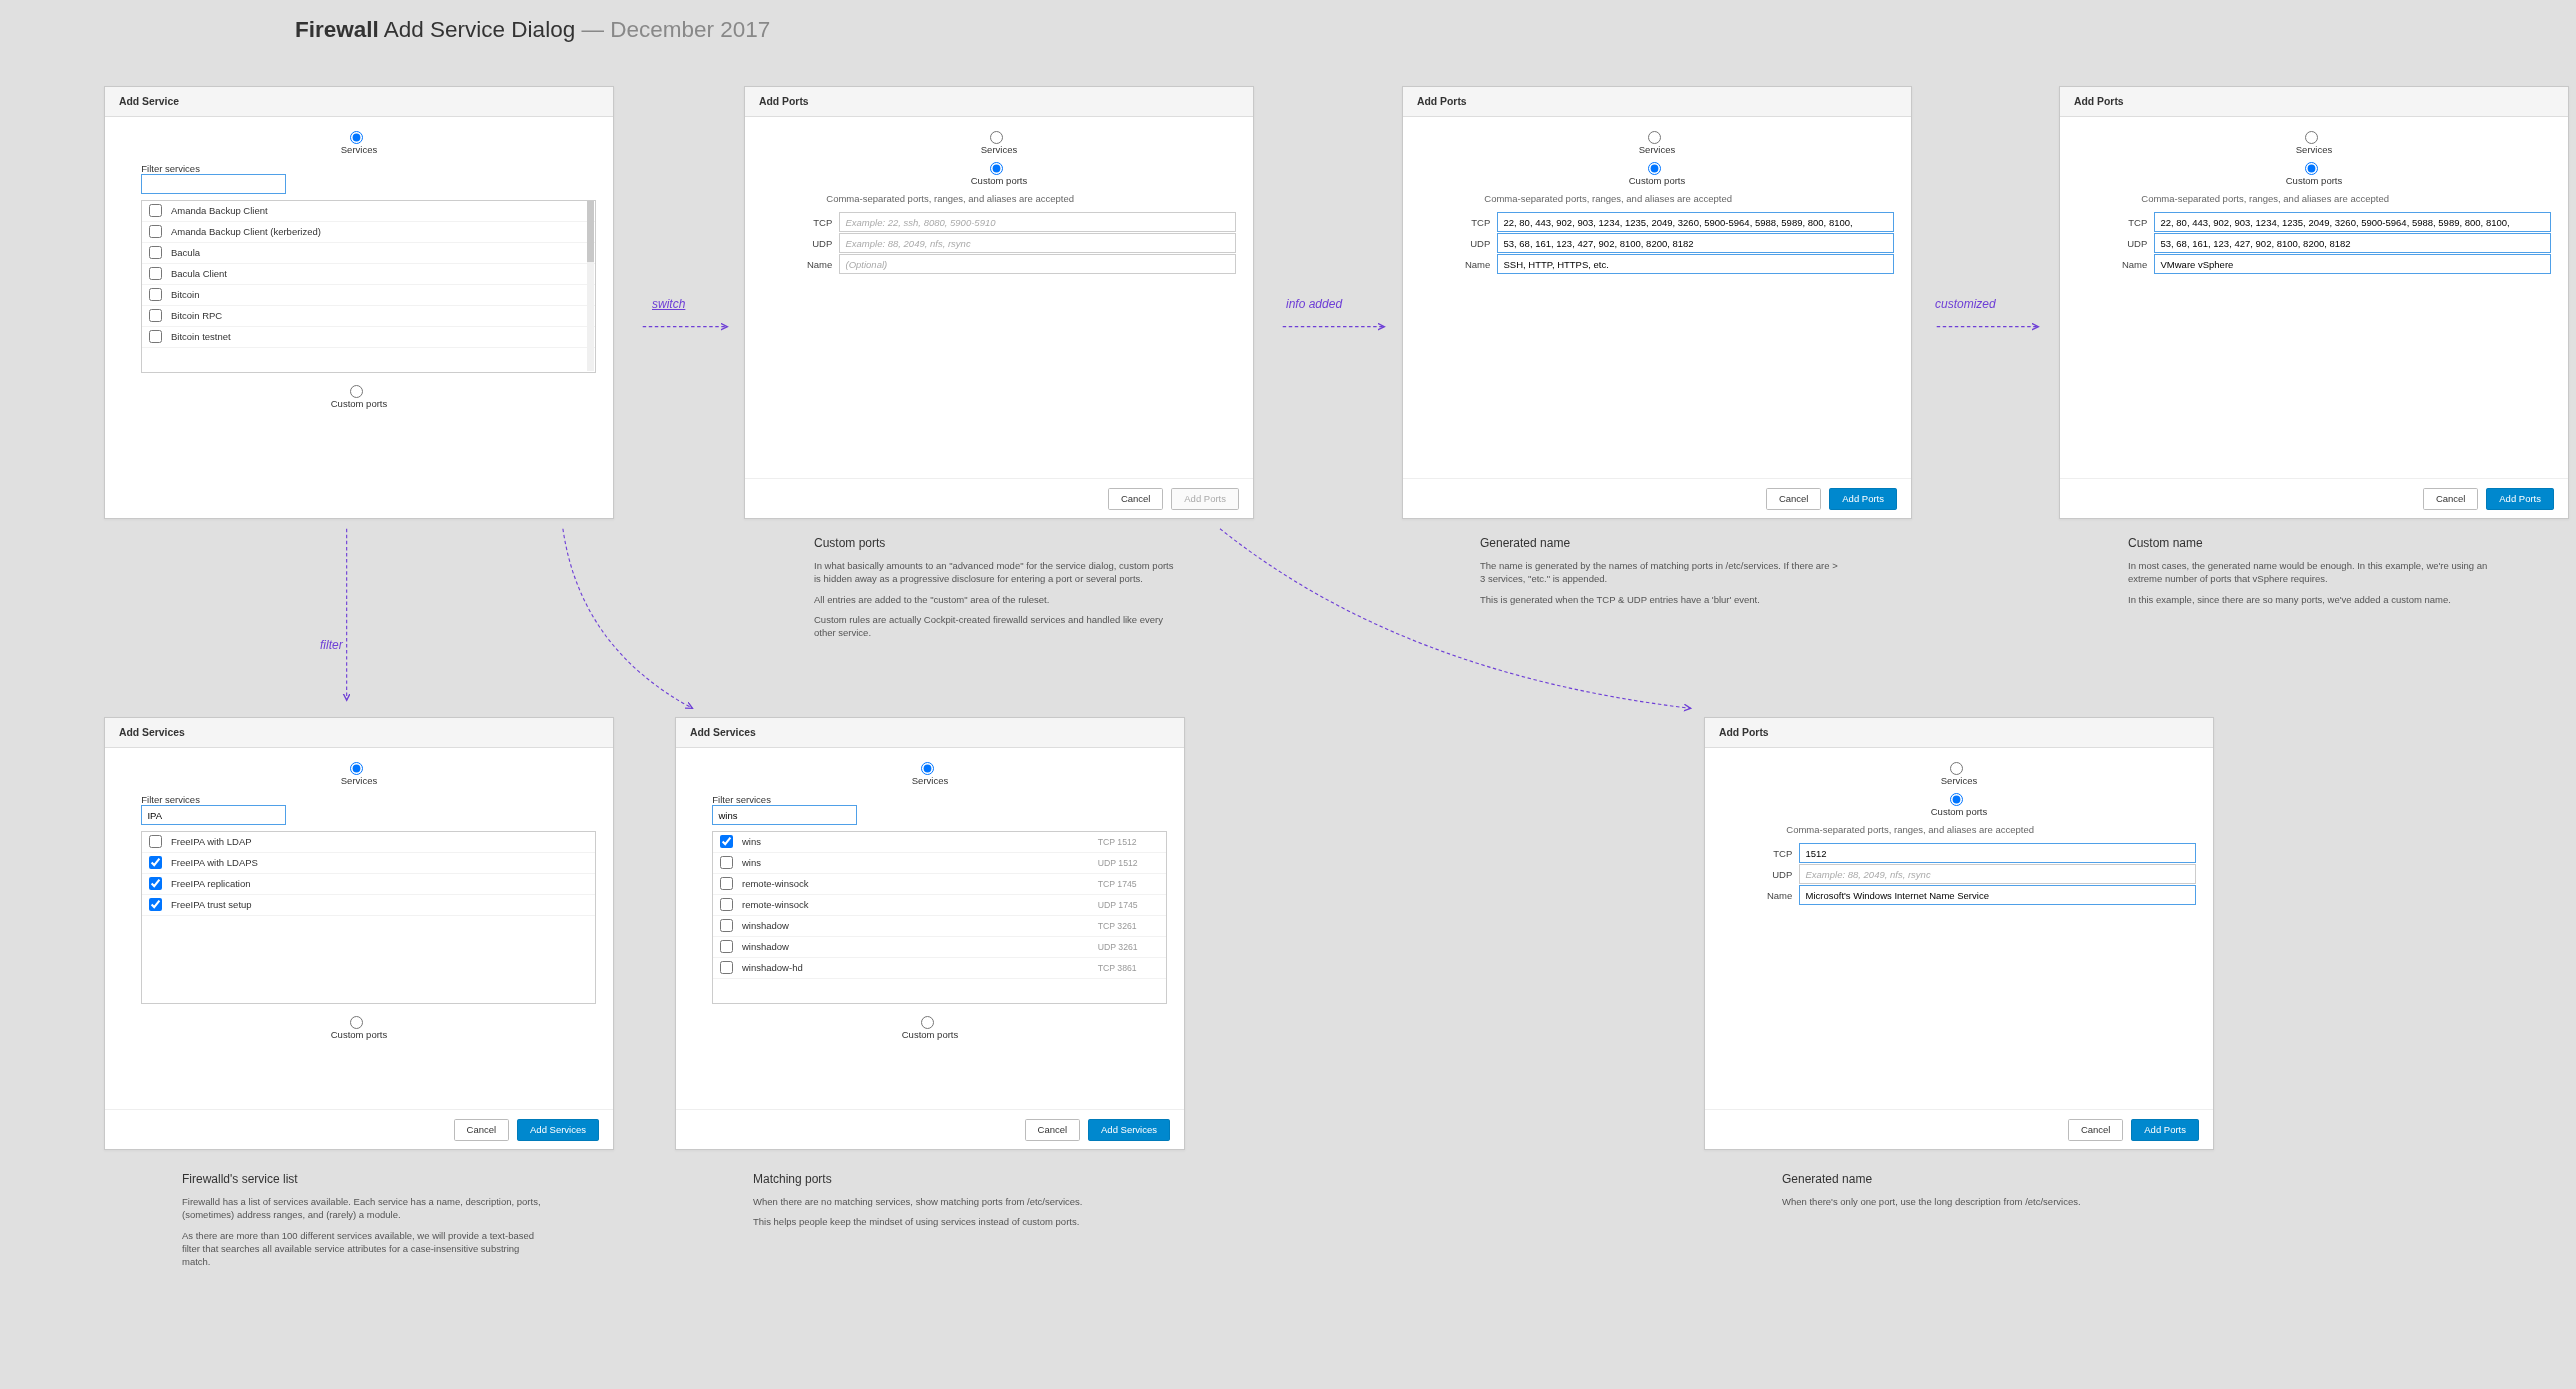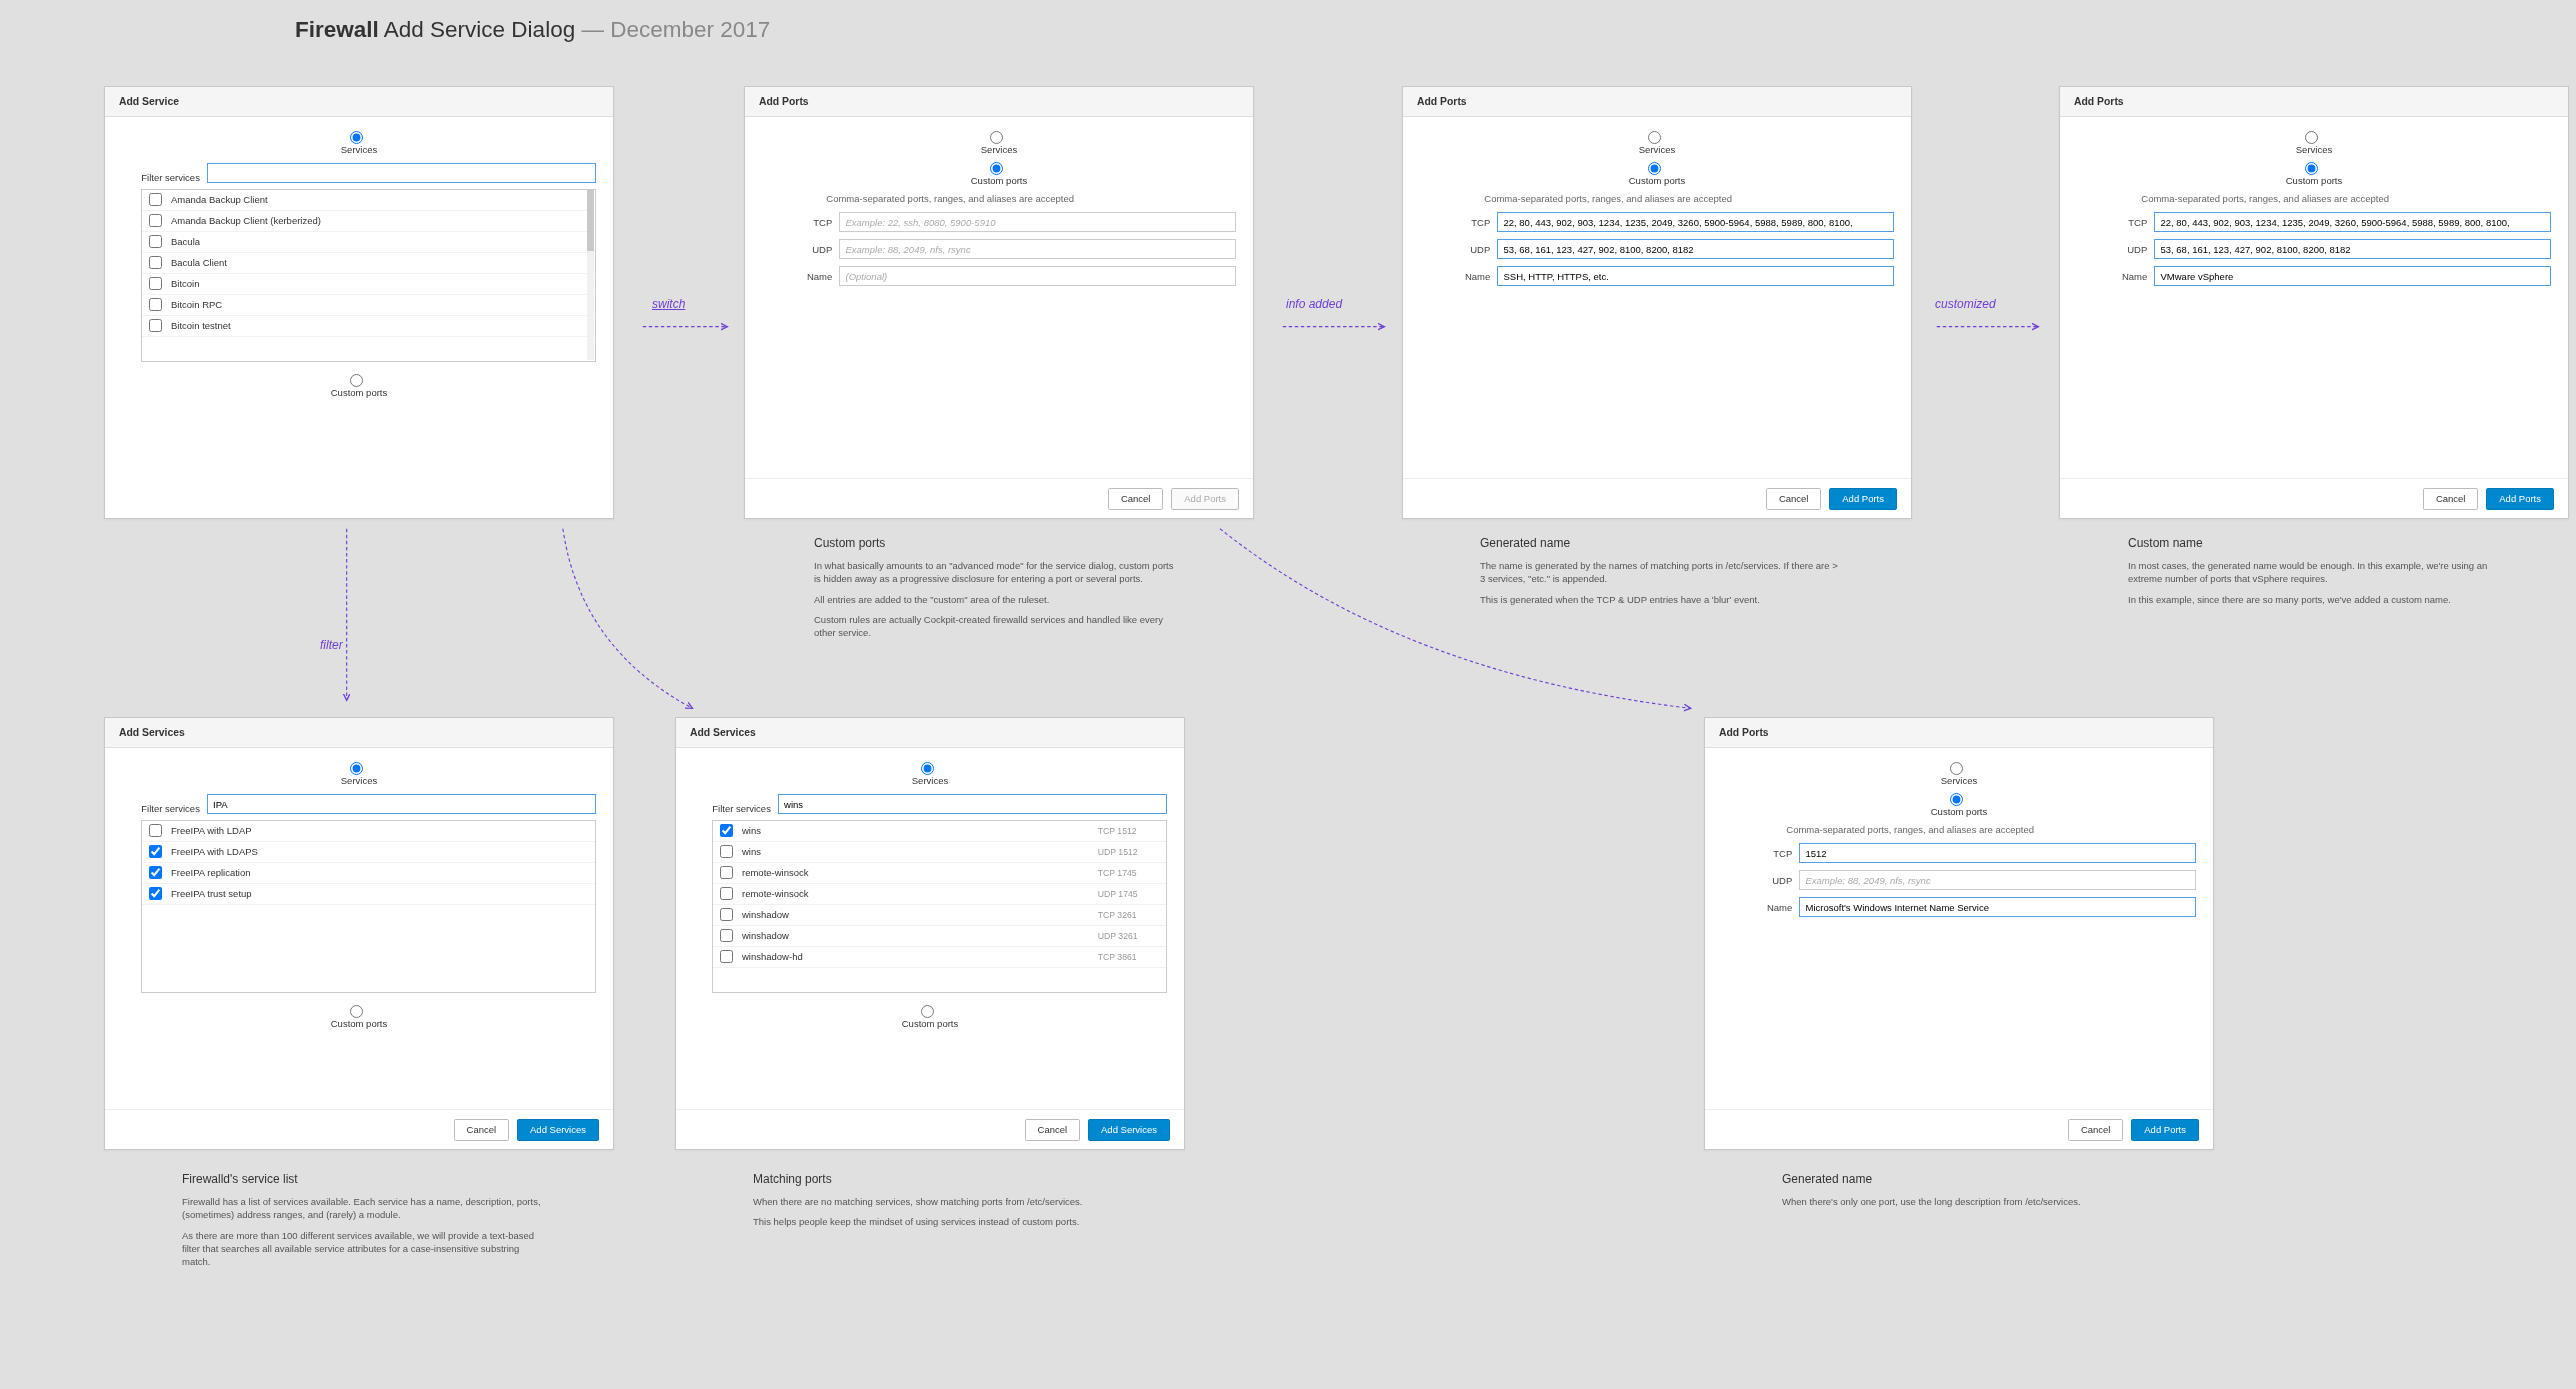--- a/index.html
+++ b/index.html
@@ -8,33 +8,33 @@
 h1.page-title .bold { font-weight: 700; }
 h1.page-title .gray { color: #888; }
 .canvas { position: relative; height: 1384px; }
 .dialog { position: absolute; background: #fff; border: 0.9px solid #c8c8c8; width: 510px; box-shadow: 0 0.9px 2.6px rgba(0,0,0,0.05); display: flex; flex-direction: column; }
 .dialog-header { background: #f5f5f5; border-bottom: 0.9px solid #ddd; padding: 8.7px 14px; font-weight: 700; font-size: 10.4px; }
 .dialog-body { padding: 14px 17.3px; flex: 1; }
 .dialog-footer { border-top: 0.9px solid #eee; padding: 8.7px 14px; text-align: right; background: #fff; }
 .radio-row { display: flex; align-items: center; margin-bottom: 7px; flex-direction: column; }
 .radio-row input[type=radio] { margin-right: 5.2px; }
 .radio-row label { font-size: 9.5px; cursor: pointer; }
-.filter-row { display: flex; align-items: flex-end; margin: 8.7px 0 5.2px 19px; }
+.filter-row { display: flex; align-items: flex-start; margin: 8.7px 0 5.2px 19px; flex-direction: column; }
 .filter-row label { font-size: 9.5px; margin-right: 7px; white-space: nowrap; }
 .filter-row input[type=text] { flex: 1; border: 0.9px solid #4fa0e8; padding: 3.5px 5.2px; font-size: 9.5px; outline: none; }
 .service-list { border: 0.9px solid #ccc; margin-left: 19px; height: 173px; overflow-y: auto; background: #fff; }
 .service-item { display: flex; align-items: center; padding: 3.5px 7px; border-bottom: 0.9px solid #f2f2f2; font-size: 9.5px; }
 .service-item input[type=checkbox] { margin-right: 8.7px; }
 .service-item .port-col { margin-left: auto; color: #999; font-size: 8.7px; width: 61px; text-align: left; }
 .btn { display: inline-block; padding: 4.3px 12px; border: 0.9px solid #bbb; background: #fff; font-size: 9.5px; border-radius: 1.7px; cursor: pointer; margin-left: 5.2px; color: #333; }
 .btn-primary { background: #0088ce; border-color: #007bba; color: #fff; }
 .btn.disabled { color: #aaa; background: #fafafa; cursor: default; }
 .ports-form { margin-left: 35px; margin-top: 3.5px; }
 .ports-hint { font-size: 9.5px; color: #666; margin-bottom: 8.7px; margin-left: 29px; }
-.form-row { display: flex; align-items: center; margin-bottom: 7px; }
+.form-row { display: flex; align-items: center; margin-bottom: 1px; }
 .form-row label { width: 35px; text-align: right; margin-right: 7px; font-size: 9.5px; color: #444; }
 .form-row input[type=text] { flex: 1; border: 0.9px solid #ccc; padding: 3.5px 5.2px; font-size: 9.5px; }
 .form-row input.hl { border-color: #4fa0e8; }
 .form-row input::placeholder { color: #aaa; font-style: italic; }
 .annotation { position: absolute; font-size: 12px; color: #6e3fd6; font-style: italic; }
 .caption { position: absolute; width: 363px; }
 .caption h3 { font-size: 12px; font-weight: 400; color: #333; margin-bottom: 8.7px; }
 .caption p { font-size: 9.5px; color: #555; line-height: 1.4; margin-bottom: 7px; }
 svg.arrow { position: absolute; overflow: visible; pointer-events: none; }
 .scrollbar-fake { position: absolute; right: 0.9px; top: 0.9px; bottom: 0.9px; width: 7px; background: #f0f0f0; }

